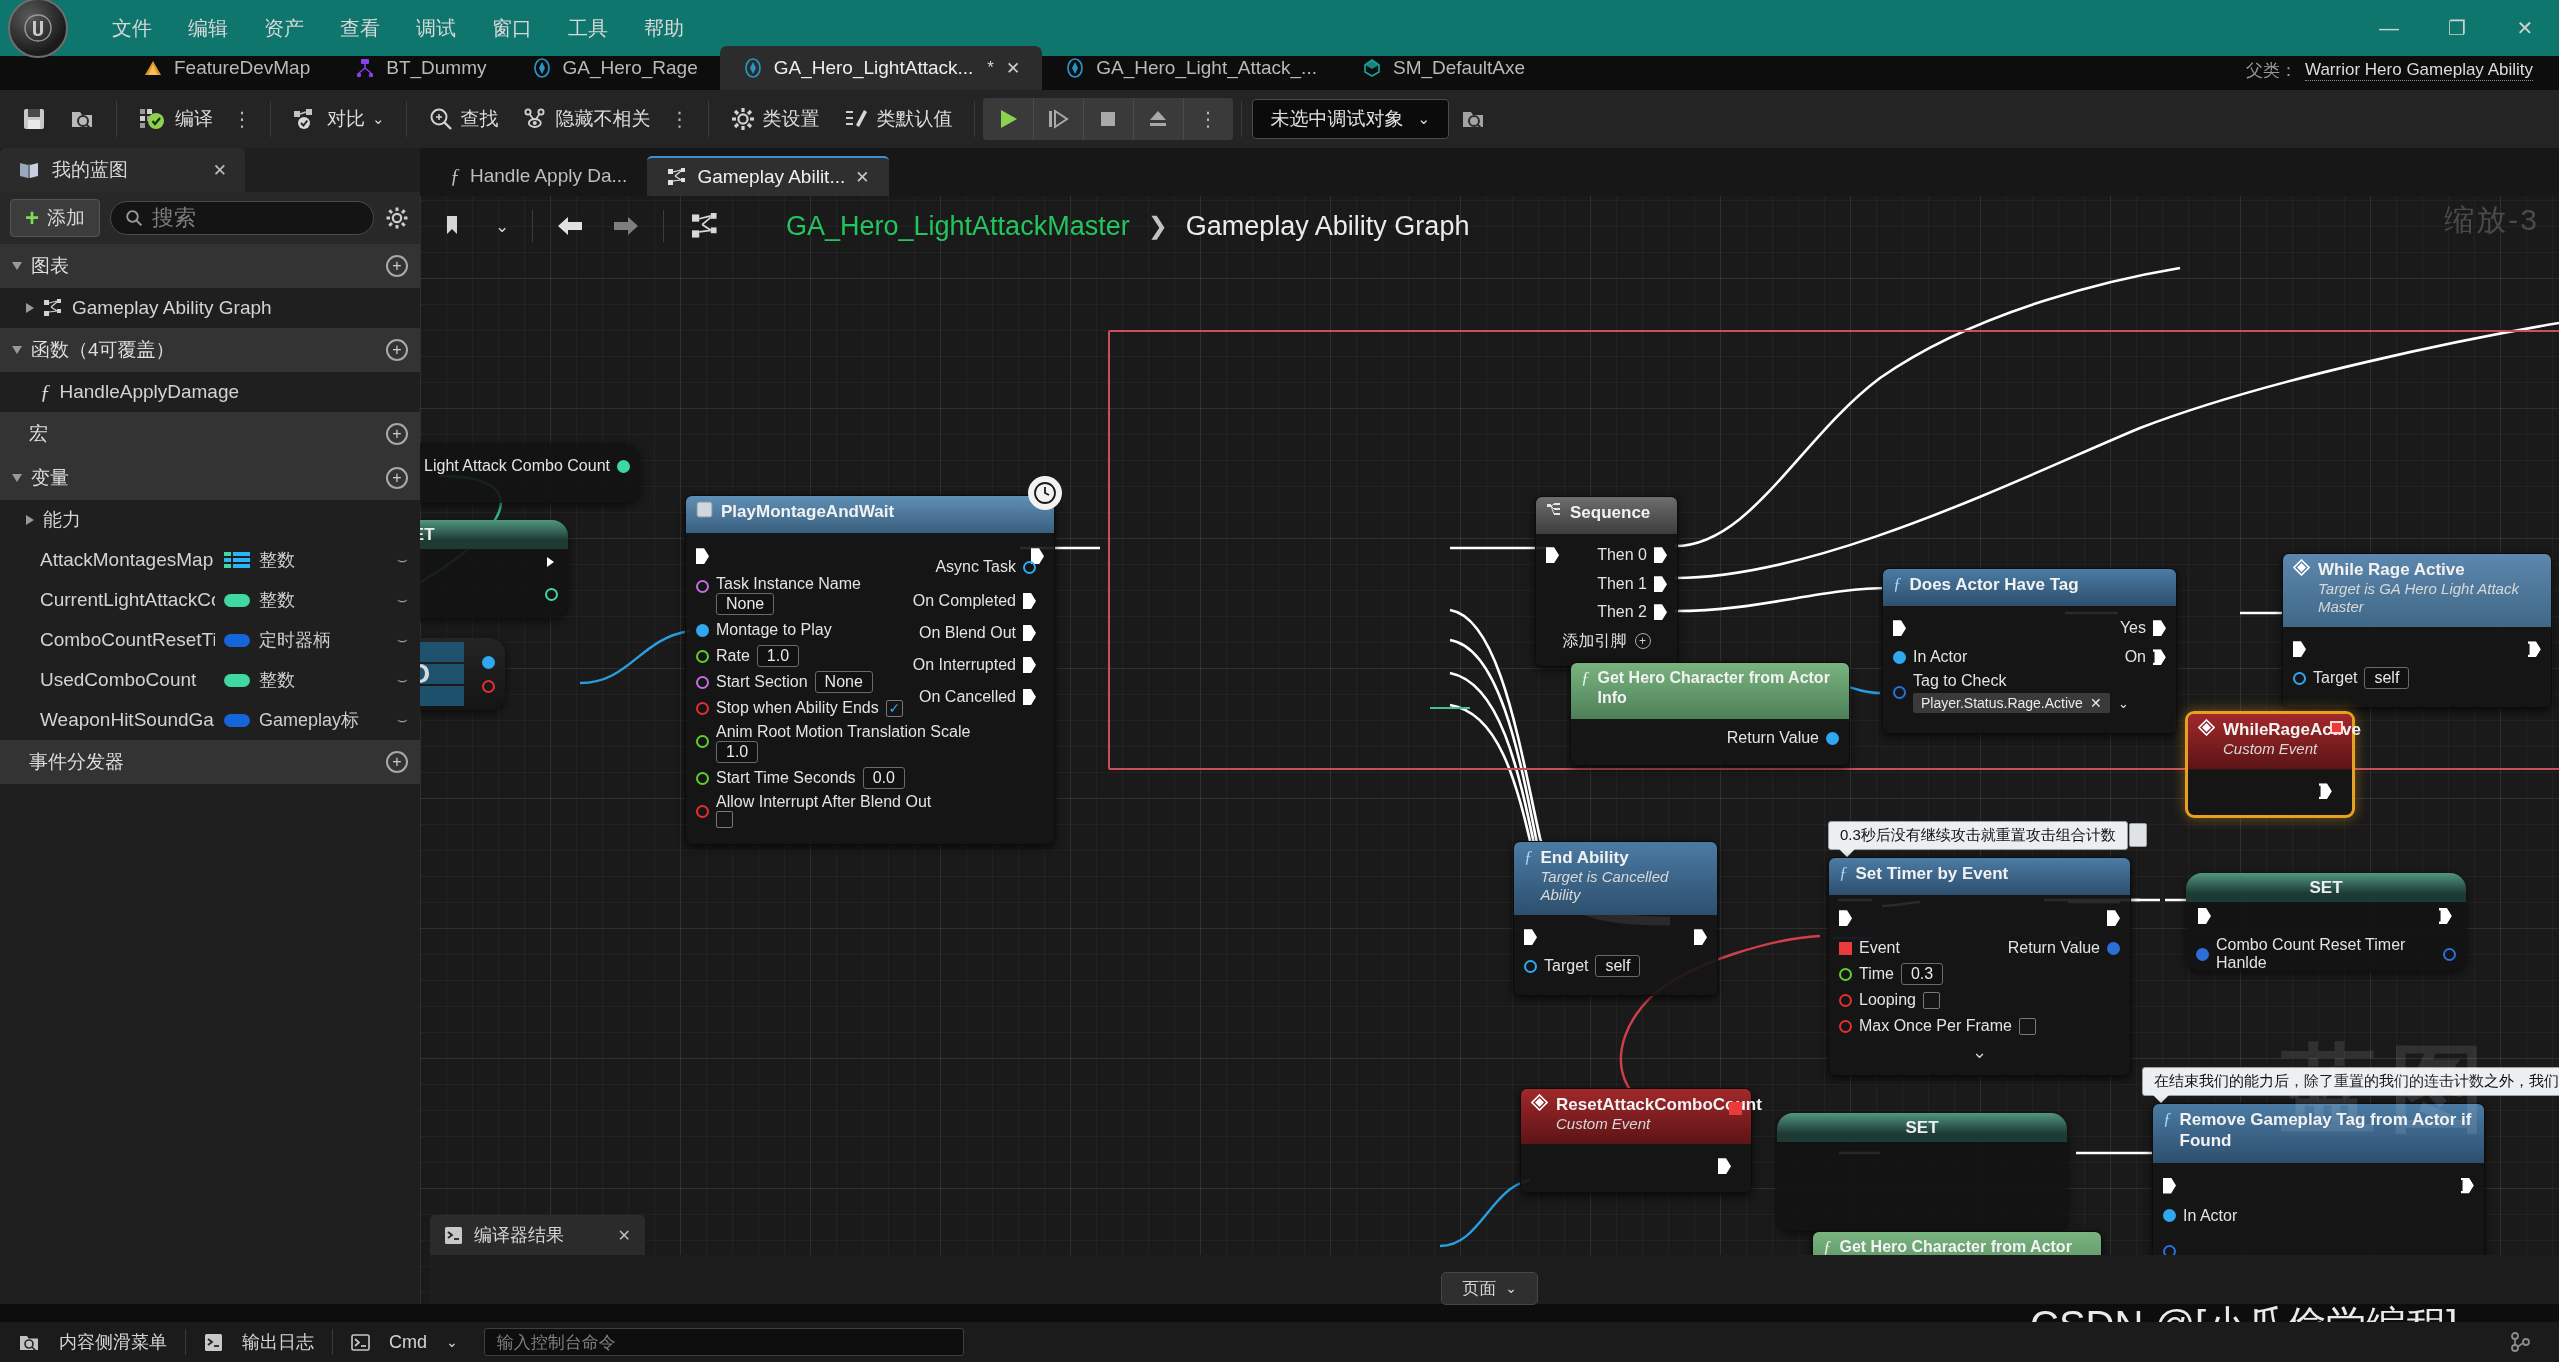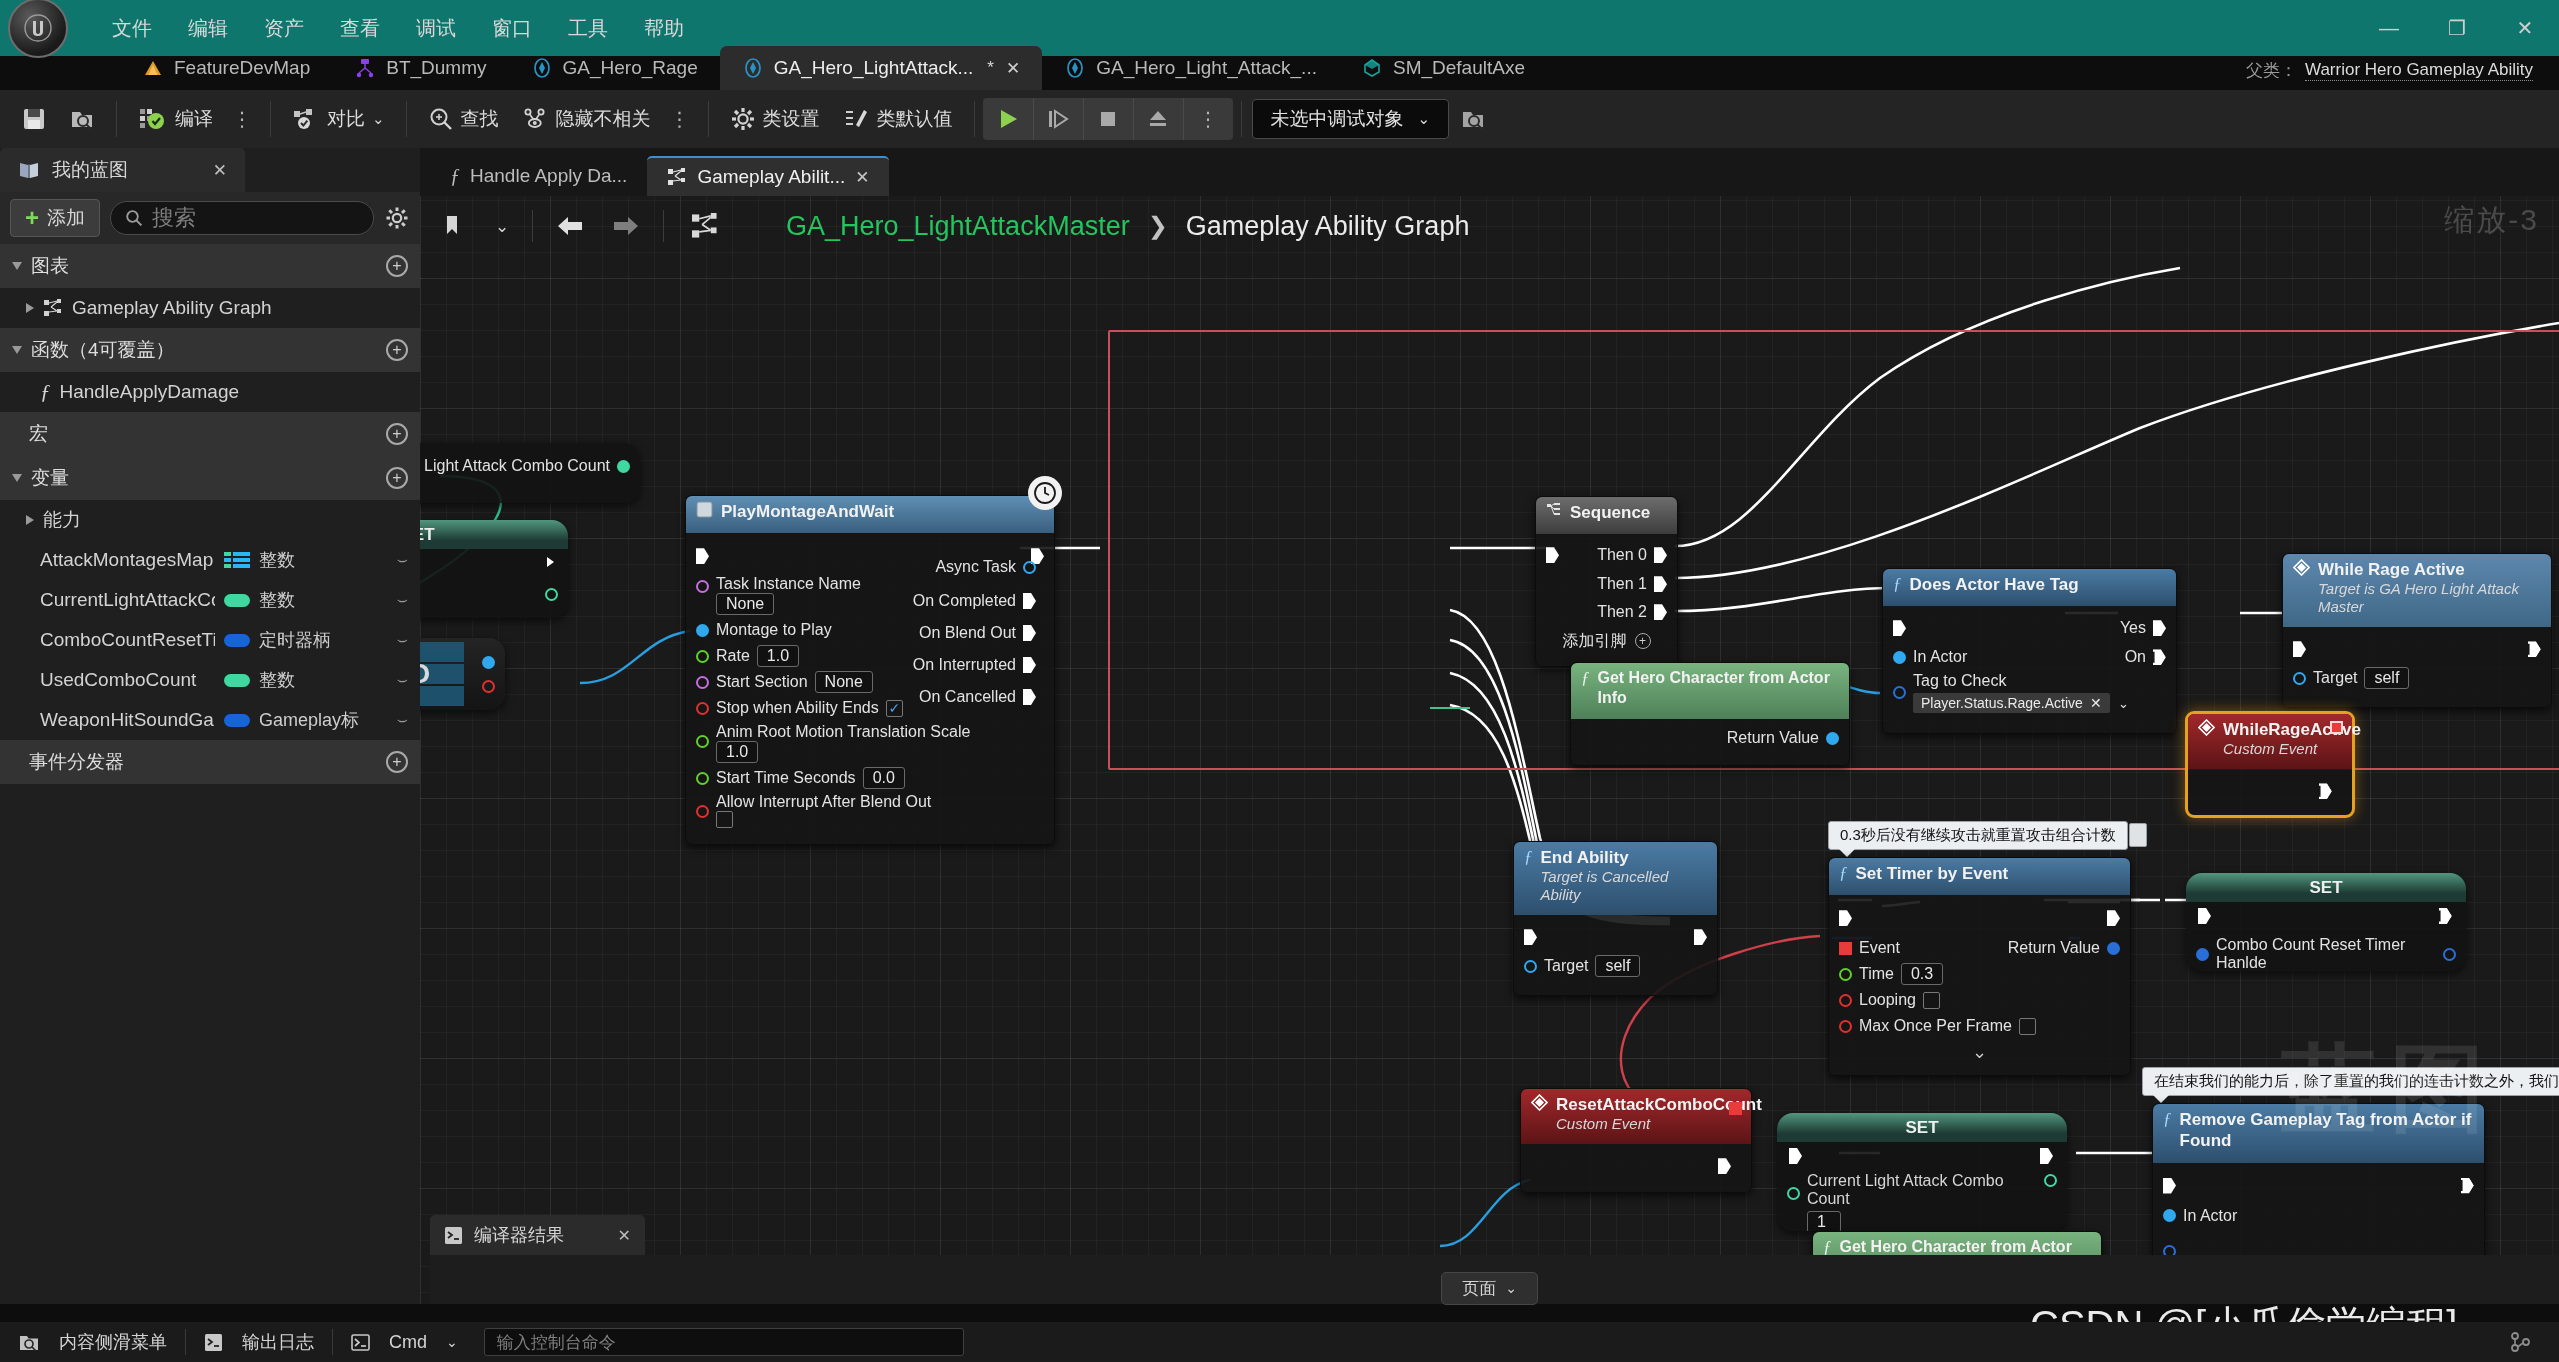--- a/index.html
+++ b/index.html
@@ -1017,32 +1017,20 @@
     </div>
     <div class="nbody" style="padding:10px 10px 14px;">
       <div class="prow right" style="min-height:24px;">
         <span class="pin-exec"></span>
       </div>
     </div>
   </div>
 
   <div class="setnode" style="left:1357px; top:965px; width:290px; height:118px;">
     <div class="sethead">SET</div>
-    <div style="position:relative; height:86px;">
-      <span class="pin-exec" style="position:absolute;left:12px;top:6px;"></span>
-      <span class="pin-exec" style="position:absolute;right:14px;top:6px;"></span>
-      <div style="position:absolute;left:10px;top:30px;right:10px;display:flex;align-items:flex-start;gap:7px;">
-        <span class="dot hollow" style="color:#3fd8a0;margin-top:15px;"></span>
-        <span style="display:block;font-size:16px;">
-          <span>Current Light Attack Combo Count</span><br>
-          <span class="valbox" style="margin-top:3px;">1</span>
-        </span>
-        <span class="dot hollow" style="margin-left:auto;color:#3fd8a0;margin-top:2px;"></span>
-      </div>
-    </div>
   </div>
 
   <div class="node" style="left:1392px; top:1083px; width:290px;">
     <div class="nhead head-pure">
       <span style="font-style:italic;font-family:'Liberation Serif',serif;font-size:17px;color:#eaf6ea;">ƒ</span>
       <span class="ntitle" style="font-size:16px;">Get Hero Character from Actor Info</span>
     </div>
     <div class="nbody" style="padding-bottom:14px;">
       <div class="prow right">
         <span>Return Value</span>

